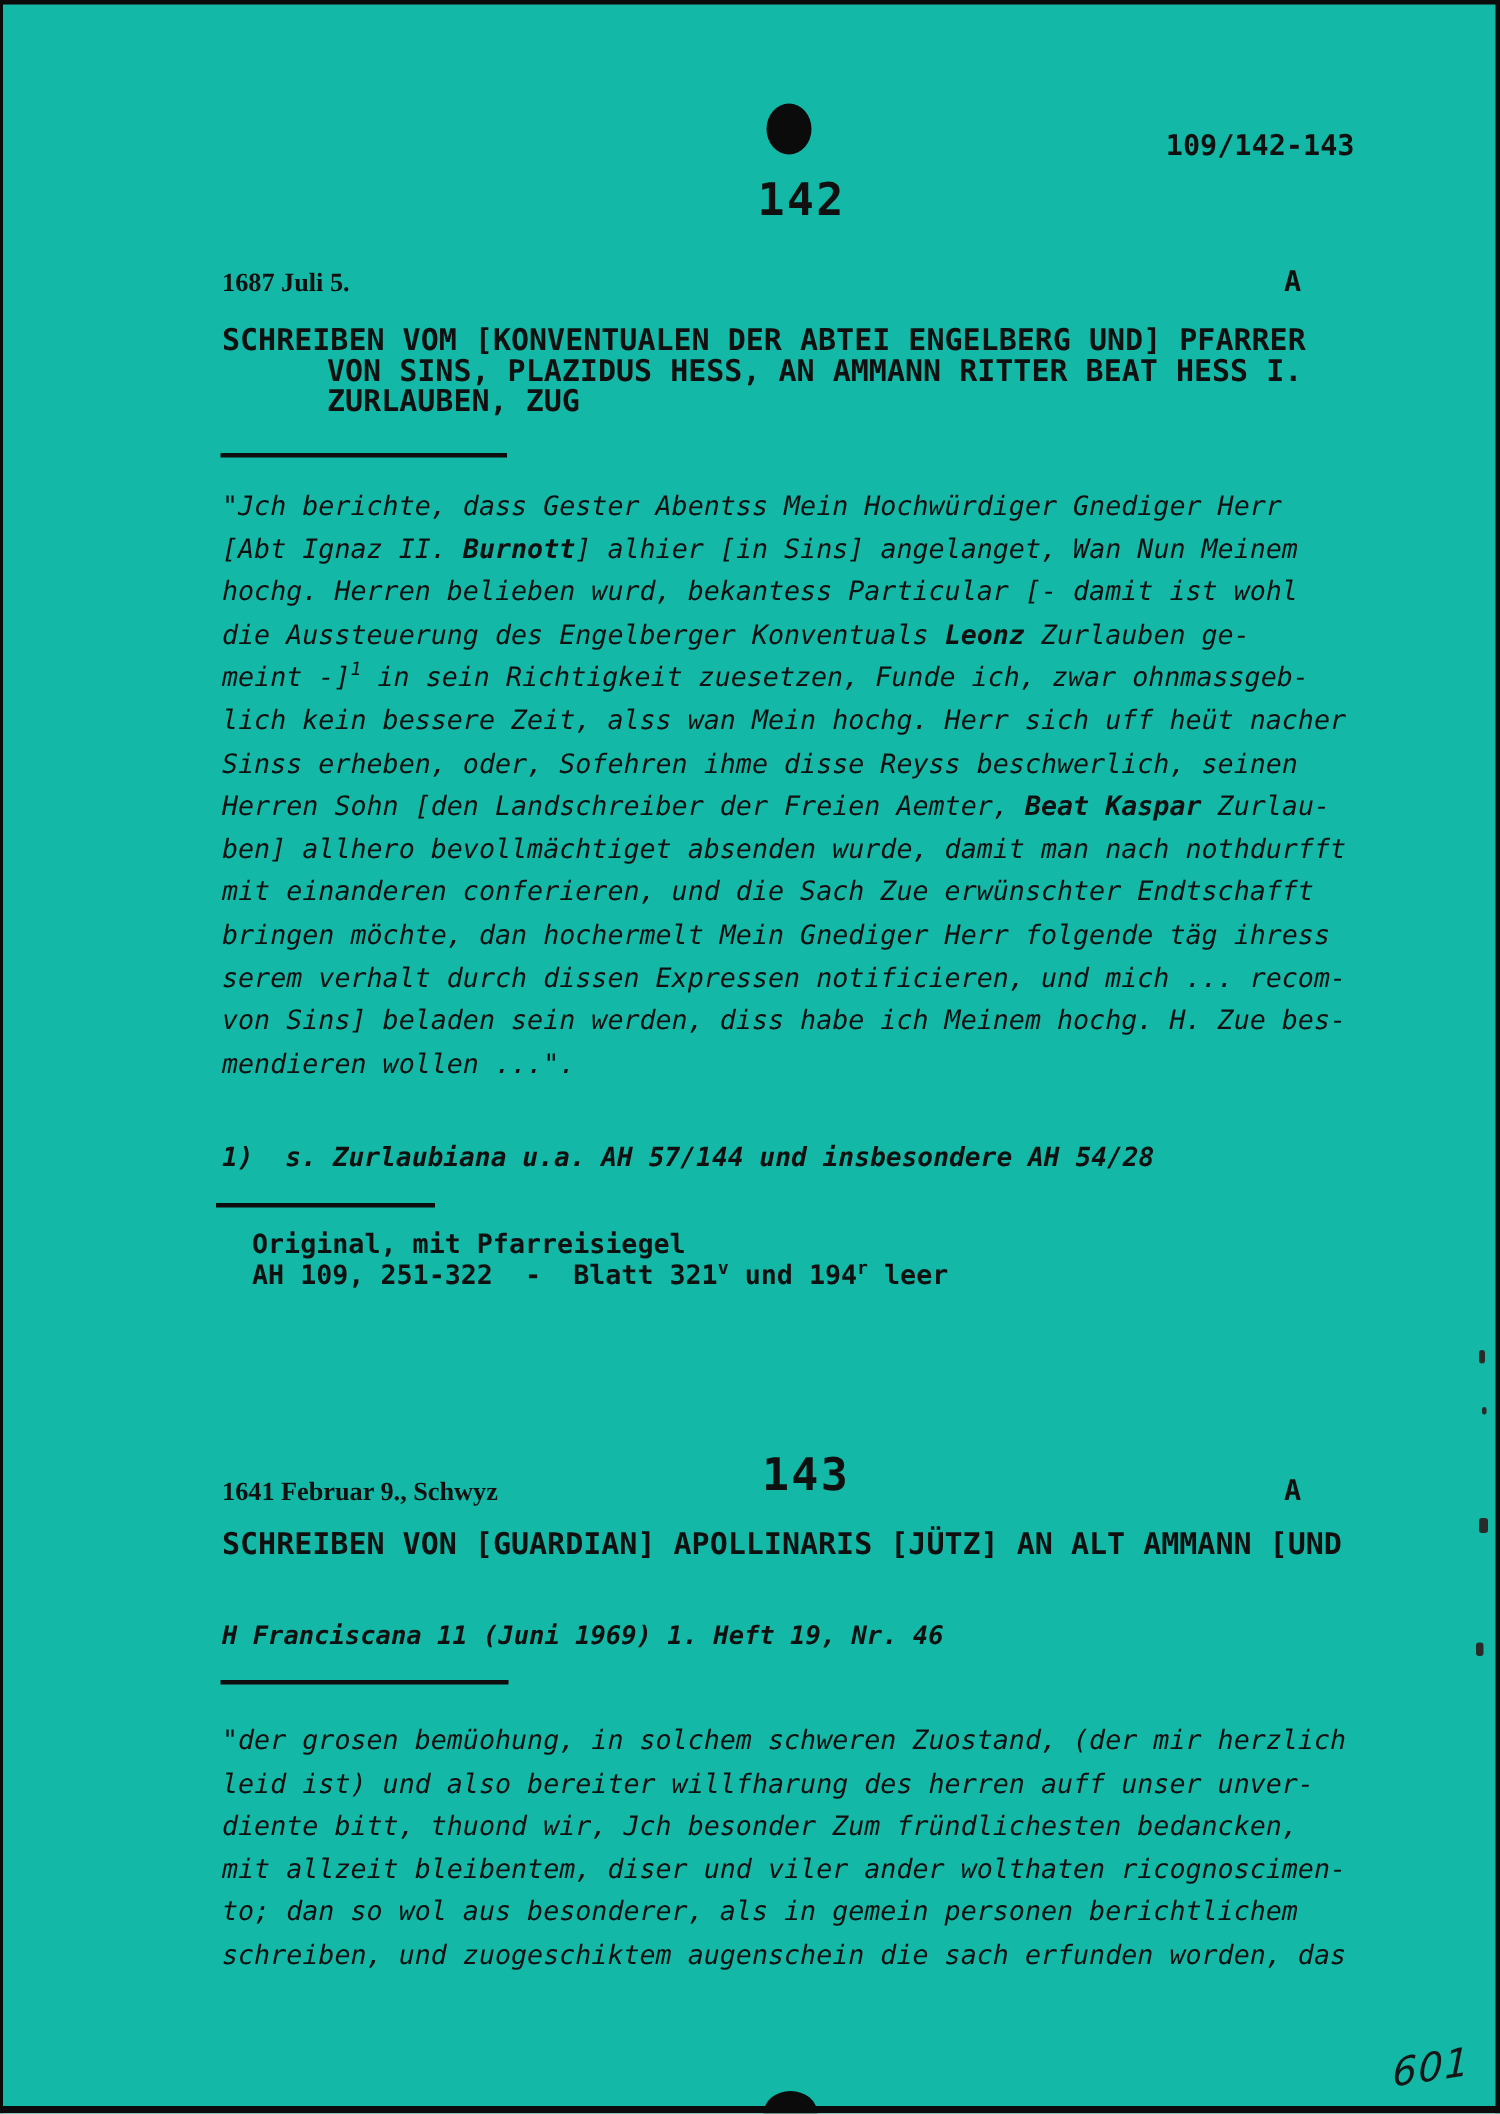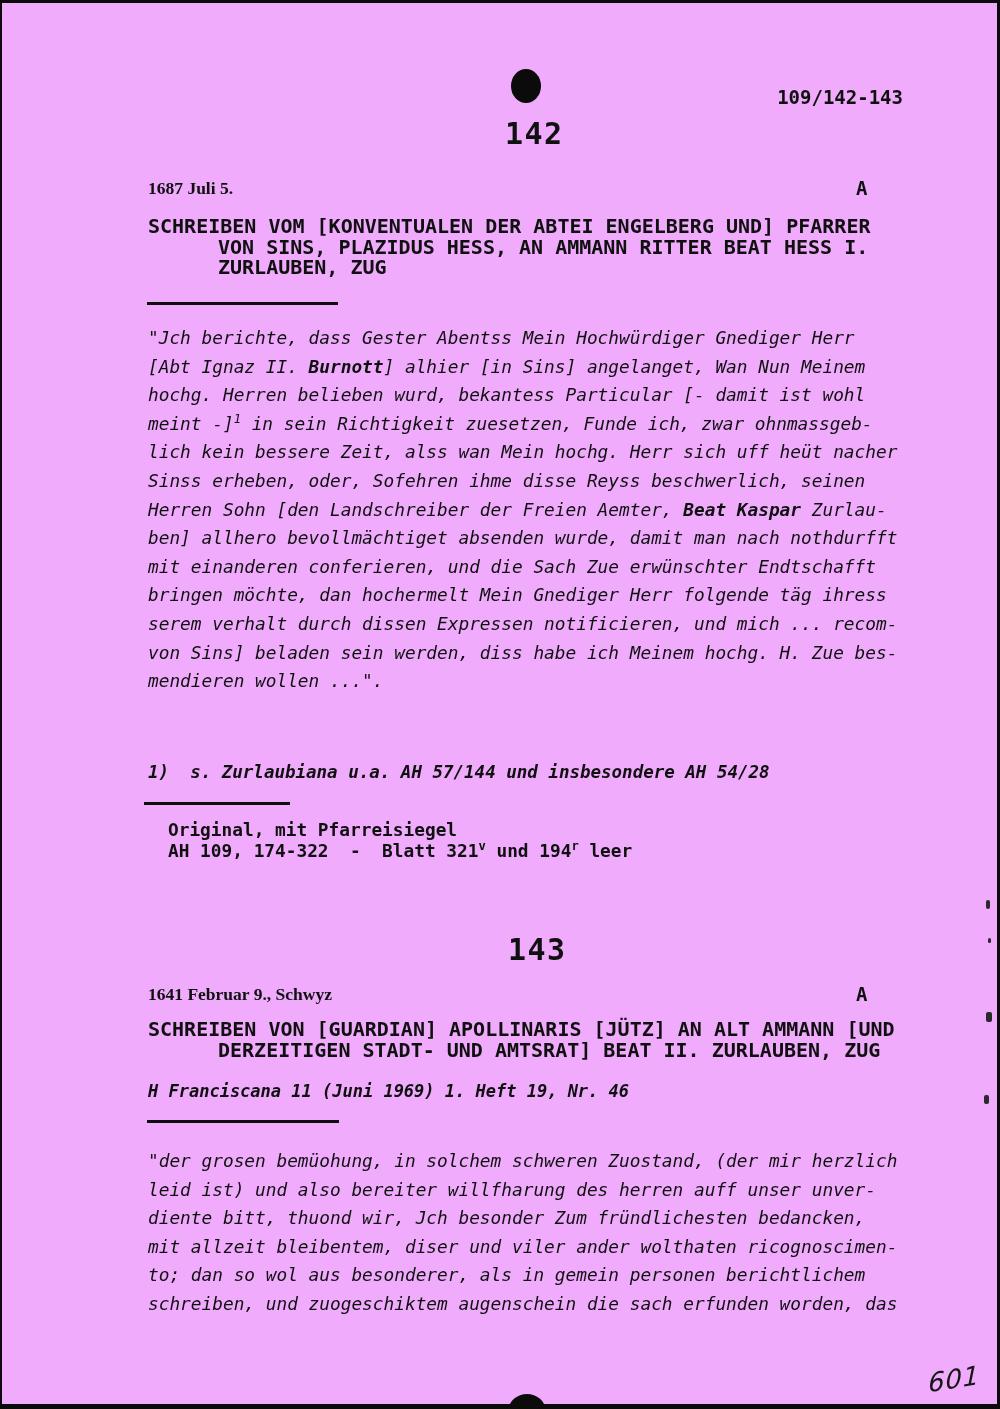--- a/index.html
+++ b/index.html
@@ -1,32 +1,32 @@
 <!DOCTYPE html>
 <html><head>
 <meta charset="utf-8">
 <style>
   html,body{margin:0;padding:0;background:#ffffff;}
   .page{
-    position:relative;width:1000px;height:1409px;background:#f0abfc;
+    position:relative;width:1000px;height:1409px;background:#14b8a6;
     overflow:hidden;color:#101010;
     font-family:"DejaVu Sans Mono","Liberation Mono",monospace;
   }
   .frame{position:absolute;background:#0b0b0b;}
   .frame-top{top:0;left:0;width:100%;height:3px;}
   .frame-left{top:0;left:0;width:2px;height:100%;}
   .frame-right{top:0;right:0;width:3px;height:100%;}
   .frame-bottom{bottom:0;left:0;width:100%;height:5px;}
   .punch-top{position:absolute;left:511px;top:69px;width:30px;height:34px;border-radius:50%;background:#0b0b0b;}
   .punch-bottom{position:absolute;left:509px;top:1394px;width:36px;height:30px;border-radius:50%;background:#0b0b0b;}
   .pre{white-space:pre;}
   .ref{position:absolute;top:86px;right:97px;font-size:19px;font-weight:700;}
   .num{position:absolute;font-size:30px;font-weight:700;letter-spacing:1.5px;}
   .n142{left:505px;top:116px;}
-  .n143{left:508px;top:932px;}
+  .n143{left:508px;top:966px;}
   .date{position:absolute;left:148px;font-size:17.5px;font-weight:700;font-family:Liberation Serif, serif;}
   .d142{top:178px;}
   .d143{top:984px;}
   .amark{position:absolute;left:856px;font-size:19px;font-weight:700;}
   .a142{top:177px;}
   .a143{top:983px;}
   .title{position:absolute;left:148px;font-size:20px;font-weight:700;line-height:20.5px;}
   .t142{top:216px;}
   .t143{top:1019px;}
   .title .qline{height:20.5px;}
@@ -77,44 +77,44 @@
   <div class="title t142">
       <div class="qline"><span>SCHREIBEN VOM [KONVENTUALEN DER ABTEI ENGELBERG UND] PFARRER</span></div>
       <div class="qline"><span>VON SINS, PLAZIDUS HESS, AN AMMANN RITTER BEAT HESS I.</span></div>
       <div class="qline"><span>ZURLAUBEN, ZUG</span></div>
     </div>
   <div class="rule rule1"></div>
   <div class="quote q142">
       <div class="qline"><span>"Jch berichte, dass Gester Abentss Mein Hochwürdiger Gnediger Herr</span></div>
       <div class="qline"><span>[Abt Ignaz II. </span><span class="b">Burnott</span><span>] alhier [in Sins] angelanget, Wan Nun Meinem</span></div>
       <div class="qline"><span>hochg. Herren belieben wurd, bekantess Particular [- damit ist wohl</span></div>
+      <div class="qline"><span>die Aussteuerung des Engelberger Konventuals </span><span class="b">Leonz</span><span> Zurlauben ge-</span></div>
       <div class="qline"><span>meint -]</span><sup>1</sup><span> in sein Richtigkeit zuesetzen, Funde ich, zwar ohnmassgeb-</span></div>
       <div class="qline"><span>lich kein bessere Zeit, alss wan Mein hochg. Herr sich uff heüt nacher</span></div>
       <div class="qline"><span>Sinss erheben, oder, Sofehren ihme disse Reyss beschwerlich, seinen</span></div>
       <div class="qline"><span>Herren Sohn [den Landschreiber der Freien Aemter, </span><span class="b">Beat Kaspar</span><span> Zurlau-</span></div>
       <div class="qline"><span>ben] allhero bevollmächtiget absenden wurde, damit man nach nothdurfft</span></div>
       <div class="qline"><span>mit einanderen conferieren, und die Sach Zue erwünschter Endtschafft</span></div>
       <div class="qline"><span>bringen möchte, dan hochermelt Mein Gnediger Herr folgende täg ihress</span></div>
       <div class="qline"><span>serem verhalt durch dissen Expressen notificieren, und mich ... recom-</span></div>
       <div class="qline"><span>von Sins] beladen sein werden, diss habe ich Meinem hochg. H. Zue bes-</span></div>
       <div class="qline"><span>mendieren wollen ...".</span></div>
     </div>
   <div class="footnote pre">1)  s. Zurlaubiana u.a. AH 57/144 und insbesondere AH 54/28</div>
   <div class="rule rule2"></div>
   <div class="prov">
       <div class="qline"><span>Original, mit Pfarreisiegel</span></div>
-      <div class="qline"><span>AH 109, 174-322  -  Blatt 321</span><sup>v</sup><span> und 194</span><sup>r</sup><span> leer</span></div>
+      <div class="qline"><span>AH 109, 251-322  -  Blatt 321</span><sup>v</sup><span> und 194</span><sup>r</sup><span> leer</span></div>
     </div>
 
   <div class="num n143">143</div>
   <div class="date d143 pre">1641 Februar 9., Schwyz</div>
   <div class="amark a143">A</div>
   <div class="title t143">
       <div class="qline"><span>SCHREIBEN VON [GUARDIAN] APOLLINARIS [JÜTZ] AN ALT AMMANN [UND</span></div>
-      <div class="qline"><span>DERZEITIGEN STADT- UND AMTSRAT] BEAT II. ZURLAUBEN, ZUG</span></div>
     </div>
   <div class="reference pre">H Franciscana 11 (Juni 1969) 1. Heft 19, Nr. 46</div>
   <div class="rule rule3"></div>
   <div class="quote q143">
       <div class="qline"><span>"der grosen bemüohung, in solchem schweren Zuostand, (der mir herzlich</span></div>
       <div class="qline"><span>leid ist) und also bereiter willfharung des herren auff unser unver-</span></div>
       <div class="qline"><span>diente bitt, thuond wir, Jch besonder Zum fründlichesten bedancken,</span></div>
       <div class="qline"><span>mit allzeit bleibentem, diser und viler ander wolthaten ricognoscimen-</span></div>
       <div class="qline"><span>to; dan so wol aus besonderer, als in gemein personen berichtlichem</span></div>
       <div class="qline"><span>schreiben, und zuogeschiktem augenschein die sach erfunden worden, das</span></div>

